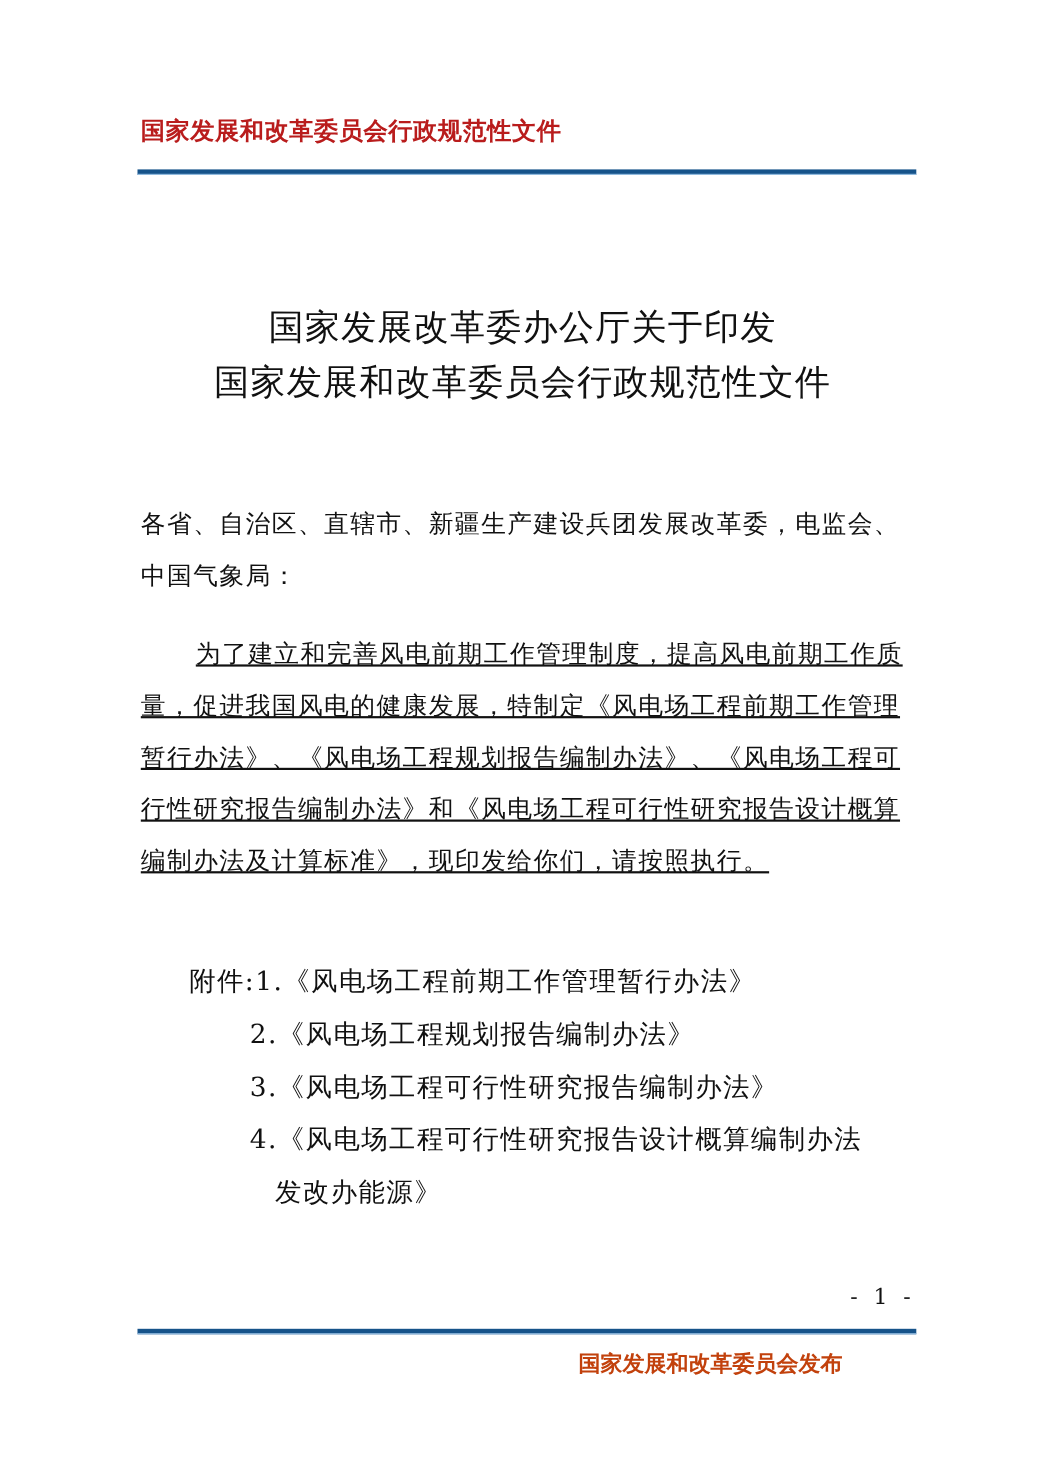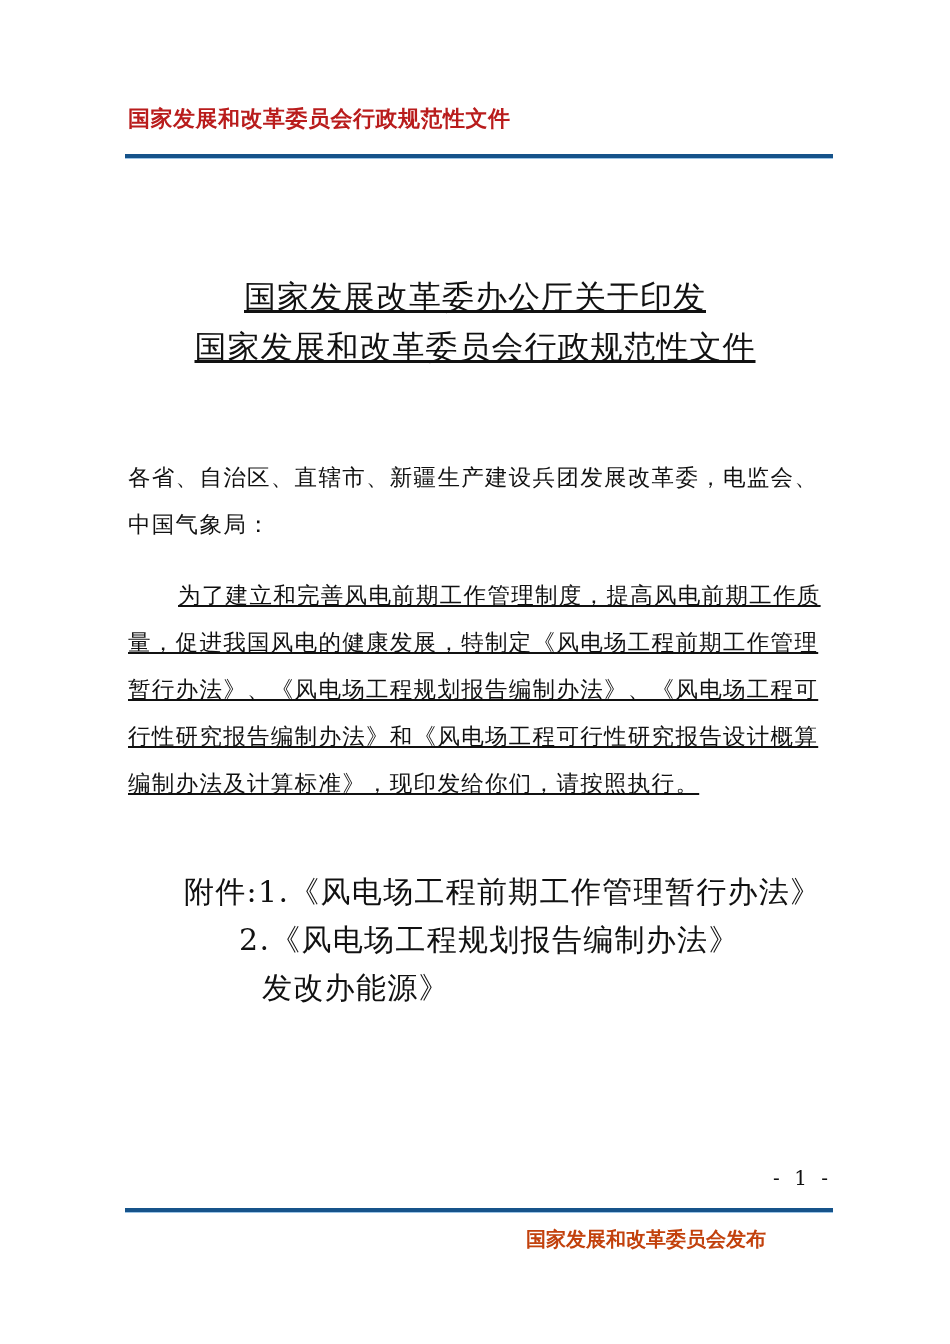--- a/index.html
+++ b/index.html
@@ -36,21 +36,20 @@
     }
     .rule.top { top: 154px; }
     .rule.bottom { top: 1208px; }
 
     .title-block {
       position: absolute;
       left: 0;
       width: 950px;
       top: 272px;
       text-align: center;
-      text-decoration: underline;
     }
     .title-line {
       font-size: 32px;
       line-height: 50px;
       letter-spacing: 1px;
       white-space: nowrap;
     }
     .title-sub {
       font-size: 20px;
       line-height: 36px;
@@ -66,23 +65,23 @@
       font-size: 22.5px;
       line-height: 47px;
       letter-spacing: 1.3px;
     }
     .salutation { top: 454px; }
     .paragraph { top: 572px; text-decoration: underline; }
     .paragraph .indent { display: inline-block; width: 50px; }
 
     .attachments {
       position: absolute;
-      left: 184px;
+      left: 172px;
       top: 868px;
-      font-size: 30px;
+      font-size: 24px;
       line-height: 48px;
       letter-spacing: 1.3px;
     }
     .att-line { white-space: nowrap; }
     .att-line.sub { padding-left: 55px; }
     .att-line.cont { padding-left: 78px; }
 
     .page-number {
       position: absolute;
       right: 118px;
@@ -113,18 +112,20 @@
   <div class="title-line">国家发展和改革委员会行政规范性文件</div>
 </div>
 
 <div class="body-text salutation">各省、自治区、直辖市、新疆生产建设兵团发展改革委，电监会、中国气象局：</div>
 
 <div class="body-text paragraph"><span class="indent"></span><span>为了建立和完善风电前期工作管理制度，提高风电前期工作质量，促进我国风电的健康发展，特制定《风电场工程前期工作管理暂行办法》、《风电场工程规划报告编制办法》、《风电场工程可行性研究报告编制办法》和《风电场工程可行性研究报告设计概算编制办法及计算标准》，现印发给你们，请按照执行。</span></div>
 
 <div class="attachments">
   <div class="att-line"><span>附件:</span><span>1.《风电场工程前期工作管理暂行办法》</span></div>
   <div class="att-line sub">2.《风电场工程规划报告编制办法》</div>
+  <div class="att-line sub">3.《风电场工程可行性研究报告编制办法》</div>
+  <div class="att-line sub">4.《风电场工程可行性研究报告设计概算编制办法</div>
   <div class="att-line cont">发改办能源》</div>
 </div>
 
 <div class="page-number">- 1 -</div>
 <div class="rule bottom"></div>
 <div class="footer-publisher">国家发展和改革委员会发布</div>
 
 </body></html>

